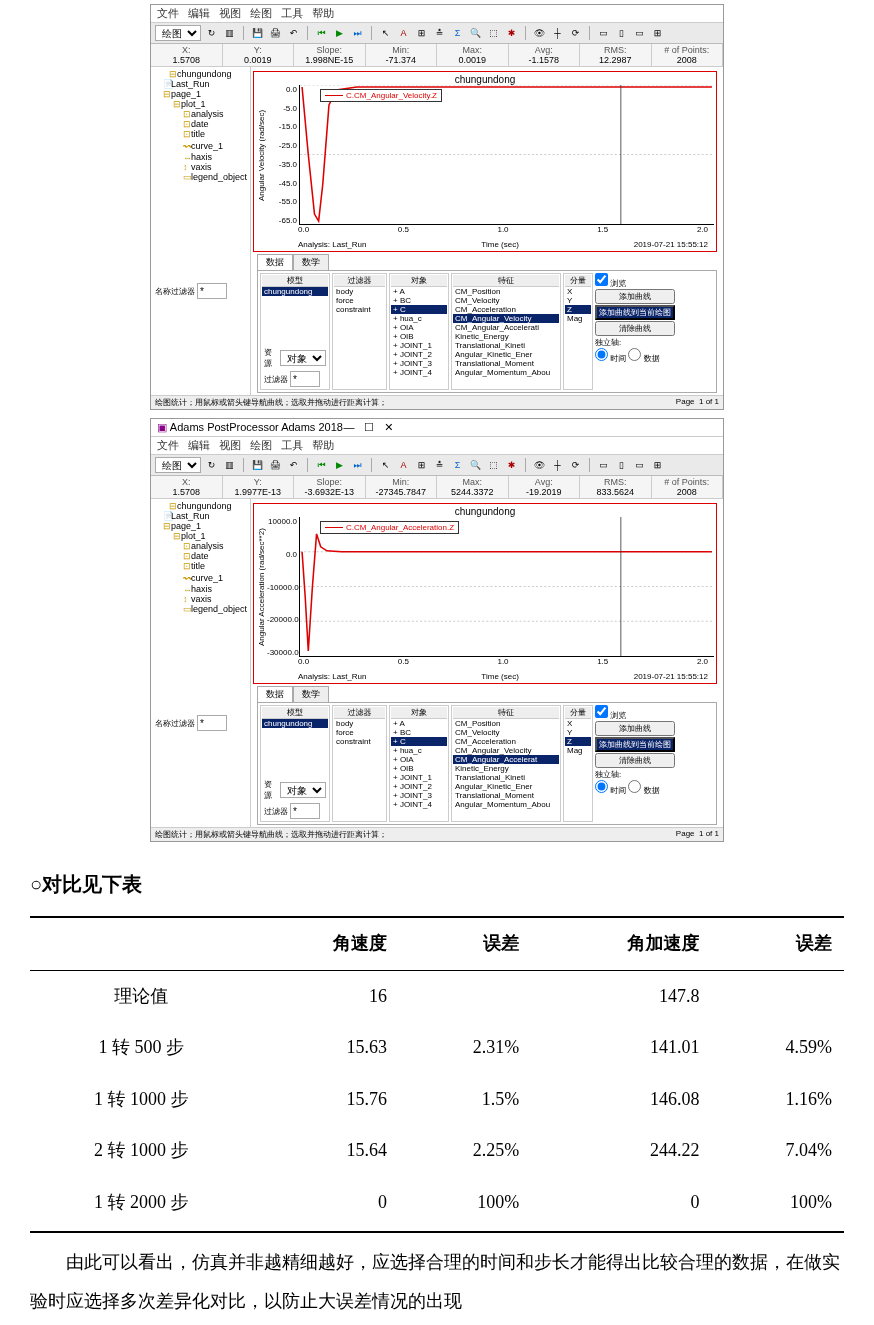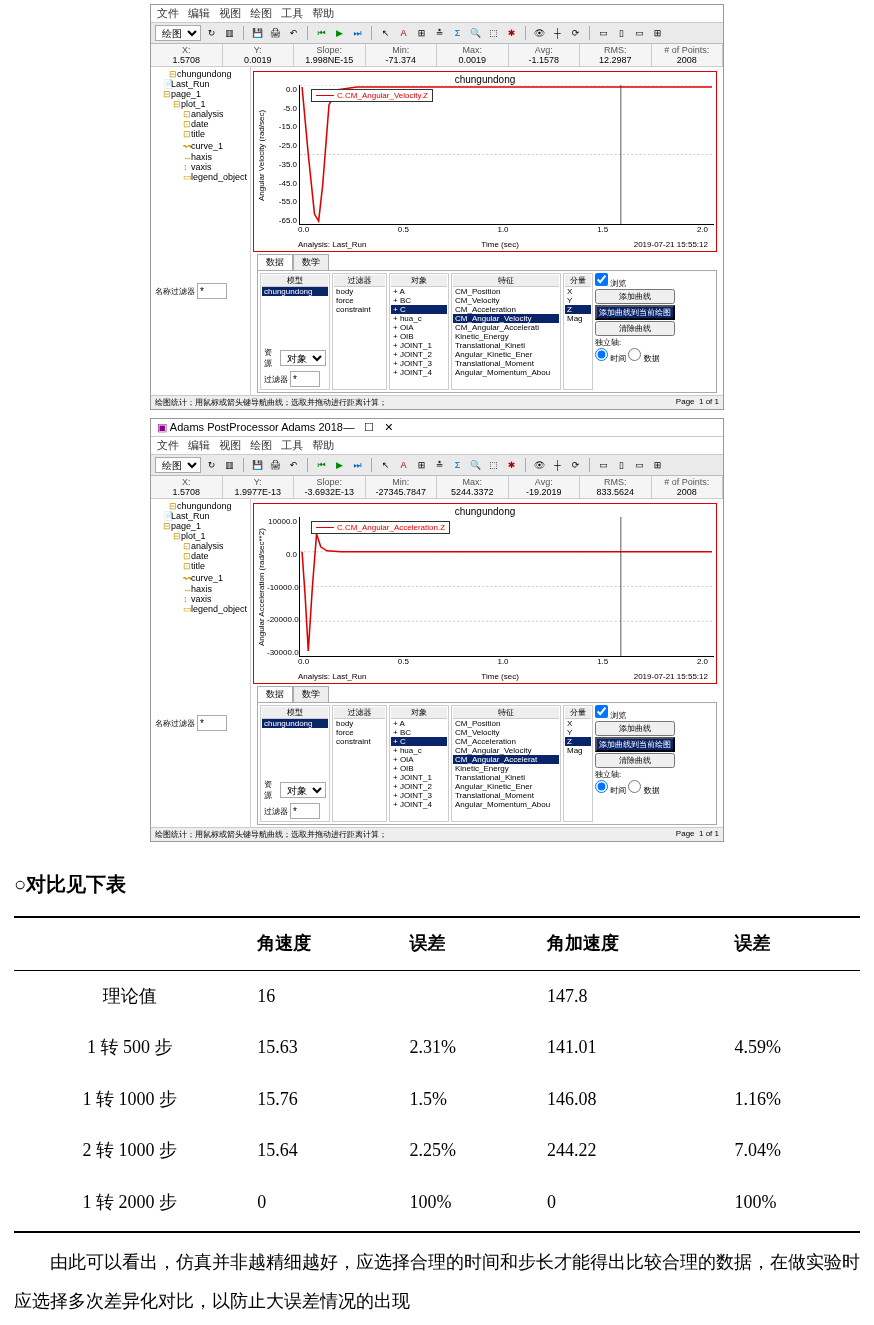--- a/index.html
+++ b/index.html
@@ -23,44 +23,44 @@
   .tree-icon { display: inline-block; width: 8px; color: #c90; }
   .plot-area { flex: 1; background: #fff; }
   .plot-border { border: 1px solid #d00; margin: 4px 6px 2px 2px; padding: 2px; }
   .plot-title { text-align: center; font-size: 10px; }
   .chart-box { display: flex; height: 140px; }
   .ylabel { writing-mode: vertical-rl; transform: rotate(180deg); font-size: 8px; text-align: center; padding: 0 1px; }
   .yaxis { display: flex; flex-direction: column; justify-content: space-between; font-size: 8px; text-align: right; padding-right: 2px; width: 32px; }
   .plot-svg { flex: 1; border-left: 1px solid #000; border-bottom: 1px solid #000; position: relative; }
   .xaxis { display: flex; justify-content: space-between; font-size: 8px; margin-left: 42px; margin-right: 6px; }
   .xlabel { text-align: center; font-size: 8px; }
-  .legend-box { position: absolute; top: 4px; left: 11px; border: 1px solid #333; background: #fff; font-size: 8px; padding: 1px 4px; color: #d00; }
+  .legend-box { position: absolute; top: 4px; left: 20px; border: 1px solid #333; background: #fff; font-size: 8px; padding: 1px 4px; color: #d00; }
   .legend-line { display: inline-block; width: 18px; height: 1px; background: #d00; vertical-align: middle; margin-right: 3px; }
   .under-chart { display: flex; justify-content: space-between; font-size: 8px; margin-left: 42px; margin-right: 6px; margin-top: 6px; }
   .bottom-tabs { margin: 2px 6px; font-size: 9px; }
   .tab-btns { display: flex; gap: 0; }
   .tab-btn { border: 1px solid #aaa; border-bottom: none; padding: 1px 8px; background: #eee; cursor: pointer; }
   .tab-btn.active { background: #fff; }
   .browse-area { border: 1px solid #aaa; background: #fff; padding: 2px; display: flex; gap: 2px; font-size: 8px; }
   .browse-col { border: 1px solid #ccc; padding: 1px; overflow: hidden; }
   .browse-col .hdr { background: #eee; border-bottom: 1px solid #ccc; padding: 0 2px; text-align: center; }
   .browse-item { padding: 0 2px; white-space: nowrap; }
   .browse-item.sel { background: #0a246a; color: #fff; }
   .browse-side { width: 80px; }
   .right-ctrl { font-size: 8px; }
   .right-ctrl button { font-size: 8px; width: 100%; margin-bottom: 1px; padding: 0; }
   .statusbar { background: #eee; border-top: 1px solid #ccc; font-size: 8px; padding: 1px 4px; display: flex; justify-content: space-between; }
   .filter-row { display: flex; gap: 2px; font-size: 8px; align-items: center; padding: 1px 2px; }
   .win-controls { display: flex; gap: 8px; }
   .win-btn { width: 12px; text-align: center; cursor: pointer; }
   
-  .doc-section { margin: 20px 14px; font-size: 18px; line-height: 2.2; font-family: "SimSun", serif; }
+  .doc-section { margin: 20px 30px; font-size: 18px; line-height: 2.2; font-family: "SimSun", serif; }
   .doc-heading { font-size: 20px; font-weight: bold; margin-bottom: 10px; }
   .cmp-table { width: 100%; border-collapse: collapse; font-size: 18px; margin: 10px 0; }
-  .cmp-table th, .cmp-table td { padding: 6px 12px; text-align: left; }
+  .cmp-table th, .cmp-table td { padding: 6px 12px; text-align: right; }
   .cmp-table thead tr { border-top: 2px solid #000; border-bottom: 1px solid #000; }
   .cmp-table tbody tr:last-child td { border-bottom: 2px solid #000; padding-bottom: 8px; }
   .cmp-table tbody tr:last-child { border-bottom: 2px solid #000; }
 </style>
 </head>
 <body>
 
 <div class="app-window">
   <div class="menubar">
     <span>文件</span>

